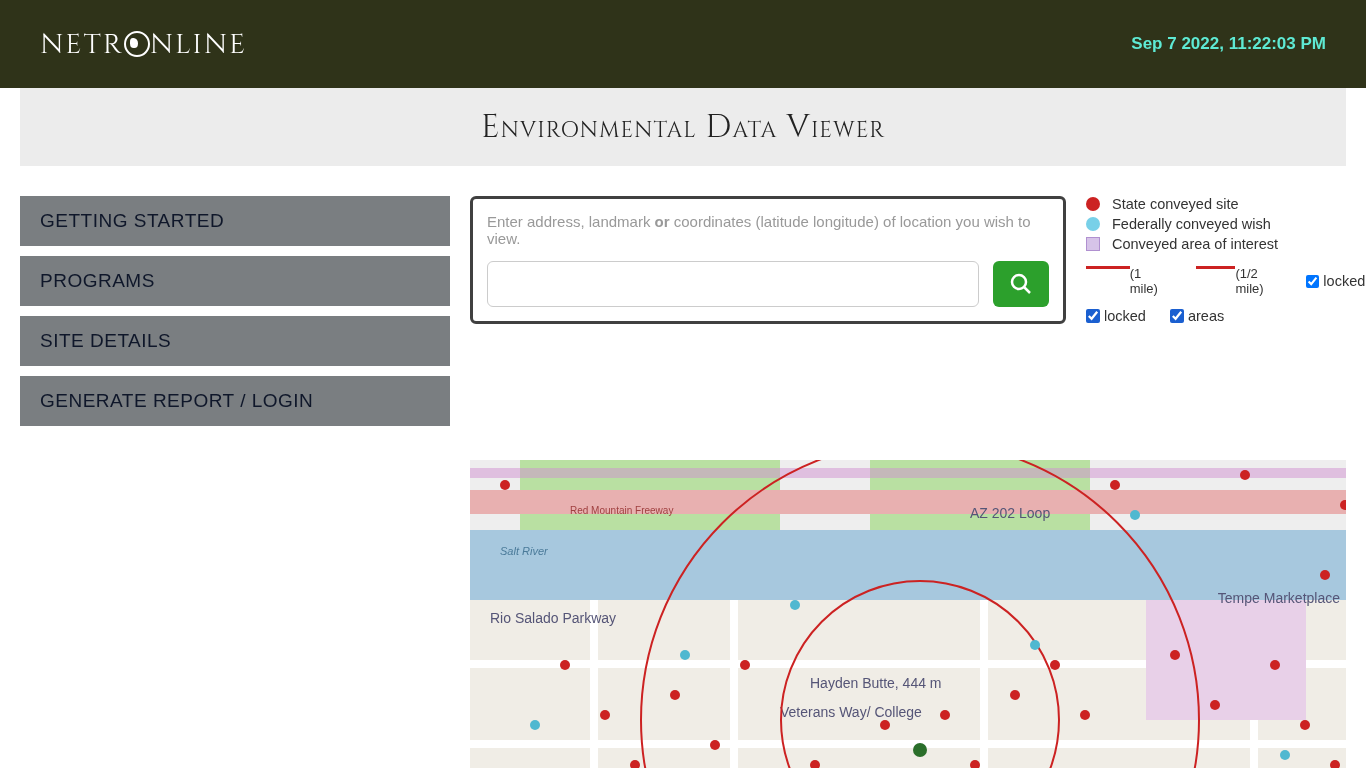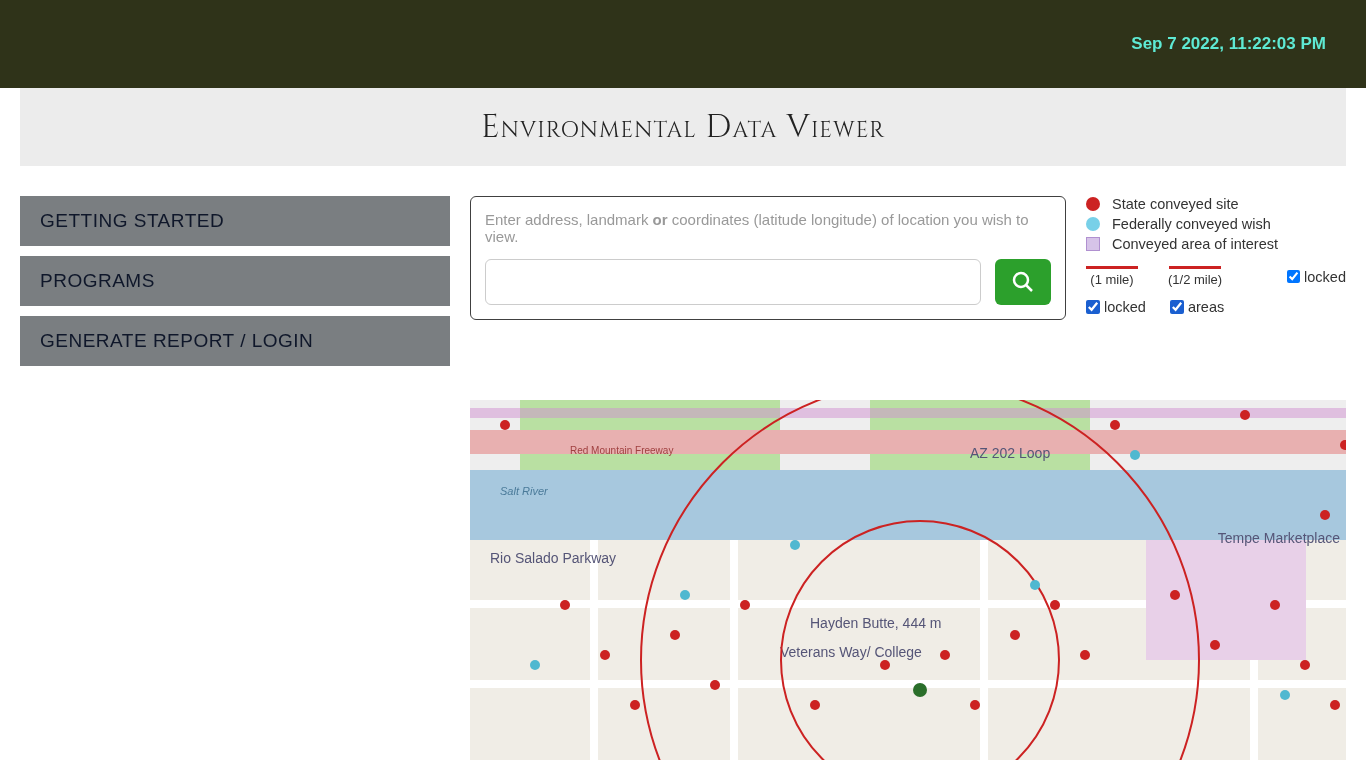--- a/index.html
+++ b/index.html
@@ -19,39 +19,39 @@
   .titlebar { background: #ececec; margin: 0 20px; height: 78px; display: flex; align-items: center; justify-content: center; }
   .titlebar h1 { font-family: "Trajan Pro", "Cinzel", serif; font-weight: 400; font-size: 32px; letter-spacing: 1px; color: #222; font-variant: small-caps; }
   
   
   .content { display: flex; padding: 30px 20px 0 20px; gap: 0; }
   .sidebar { width: 430px; flex-shrink: 0; }
   .sidebar-item { background: #7a7e81; color: #0f172a; padding: 14px 20px; font-size: 19px; font-weight: 400; margin-bottom: 10px; cursor: pointer; letter-spacing: 0.5px; }
   
   .main { flex: 1; padding-left: 20px; display: flex; gap: 20px; }
   .search-col { flex: 1; }
-  .search-box { border: 1px solid #404040; border-radius: 6px; padding: 14px; }
+  .search-box { border: 3px solid #404040; border-radius: 6px; padding: 14px; }
   .search-hint { color: #999; font-size: 15px; margin-bottom: 14px; }
   .search-hint b { font-weight: 700; }
   .search-row { display: flex; gap: 14px; }
   .search-input { flex: 1; border: 1px solid #ccc; border-radius: 6px; height: 46px; padding: 0 12px; font-size: 15px; }
   .search-btn { width: 56px; height: 46px; background: #2ca02c; border: none; border-radius: 6px; display: flex; align-items: center; justify-content: center; cursor: pointer; }
   .search-btn svg { width: 24px; height: 24px; stroke: #fff; fill: none; stroke-width: 2.5; }
   
   .legend-col { width: 260px; font-size: 14.5px; color: #333; }
   .legend-row { display: flex; align-items: center; gap: 12px; margin-bottom: 4px; }
   .dot { width: 14px; height: 14px; border-radius: 50%; flex-shrink: 0; }
   .dot-red { background: #c22; }
   .dot-cyan { background: #78d0e8; }
   .square { width: 14px; height: 14px; background: #d6c3e8; border: 1px solid #b090d0; }
   .dot-green { background: #2a6e2a; width: 14px; height: 14px; border-radius: 50%; }
   .coords { margin-top: 18px; }
   .coords .legend-row { align-items: flex-start; margin-bottom: 0; }
   .ranges { display: flex; gap: 30px; margin-top: 14px; align-items: center; }
-  .range { display: flex; flex-direction: column; align-items: center; }
+  .range { display: flex; flex-direction: row; align-items: flex-start; }
   .range-line { width: 52px; height: 3px; background: #c22; margin-bottom: 3px; }
   .range small { font-size: 13px; color: #333; }
   .checks { display: flex; gap: 24px; margin-top: 12px; align-items: center; font-size: 14.5px; }
   .checks label { display: flex; align-items: center; gap: 4px; }
   .checks input { accent-color: #1a5fd0; width: 14px; height: 14px; }
   .locked { margin-left: auto; display: flex; align-items: center; gap: 4px; }
   
   
   .map-wrap { margin: 24px 20px 0 470px; position: relative; height: 360px; overflow: hidden; background: #eee; }
   .map-bg { position: absolute; inset: 0; }
@@ -78,31 +78,37 @@
   .pt { position: absolute; width: 10px; height: 10px; border-radius: 50%; }
   .pr { background: #c22; }
   .pc { background: #50b8d0; }
   
   .maplabel { position:absolute; font-size:14px; color:#557; }
 </style>
 </head>
 <body>
 
 <div class="topbar">
+  <div class="logo">
+    <span>NETR</span>
+      <span class="logo-globe"></span>
+      <span>NLINE</span>
+  </div>
   <div class="timestamp">Sep 7 2022, 11:22:03 PM</div>
 </div>
 
 <div class="titlebar">
   <h1>Environmental Data Viewer</h1>
 </div>
 
 <div class="content">
   <div class="sidebar">
     <div class="sidebar-item">GETTING STARTED</div>
     <div class="sidebar-item">PROGRAMS</div>
+    <div class="sidebar-item">SITE DETAILS</div>
     <div class="sidebar-item">GENERATE REPORT / LOGIN</div>
   </div>
 
   <div class="main">
     <div class="search-col">
       <div class="search-box">
         <div class="search-hint">
           <span>Enter address, landmark </span><b>or</b><span> coordinates (latitude longitude) of location you wish to view.</span>
         </div>
         <div class="search-row">

